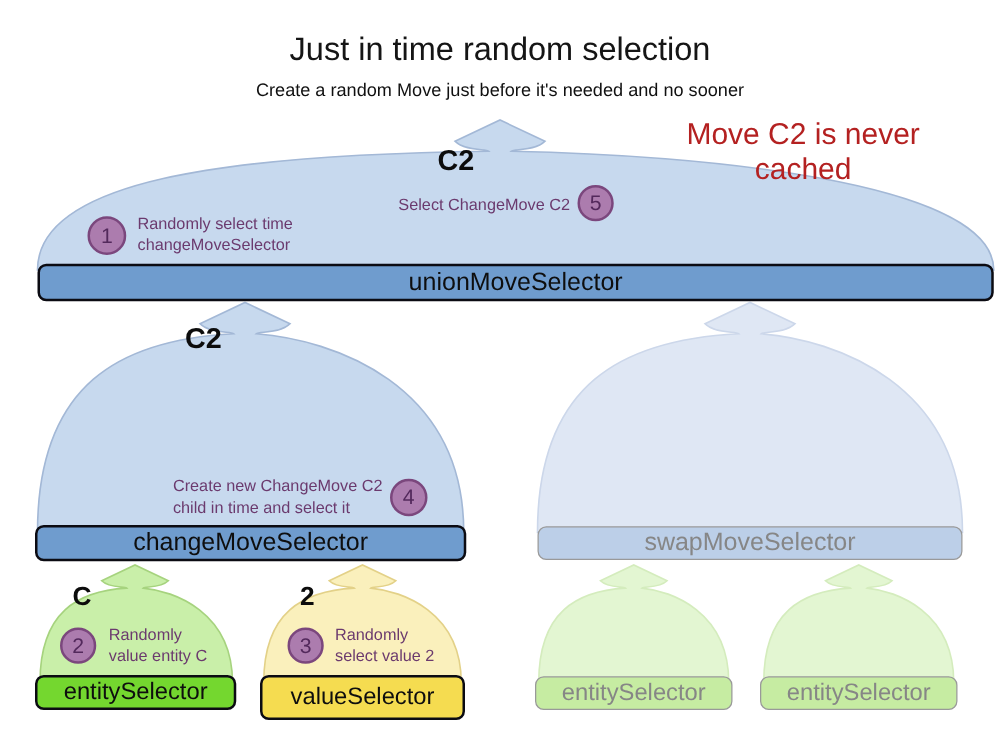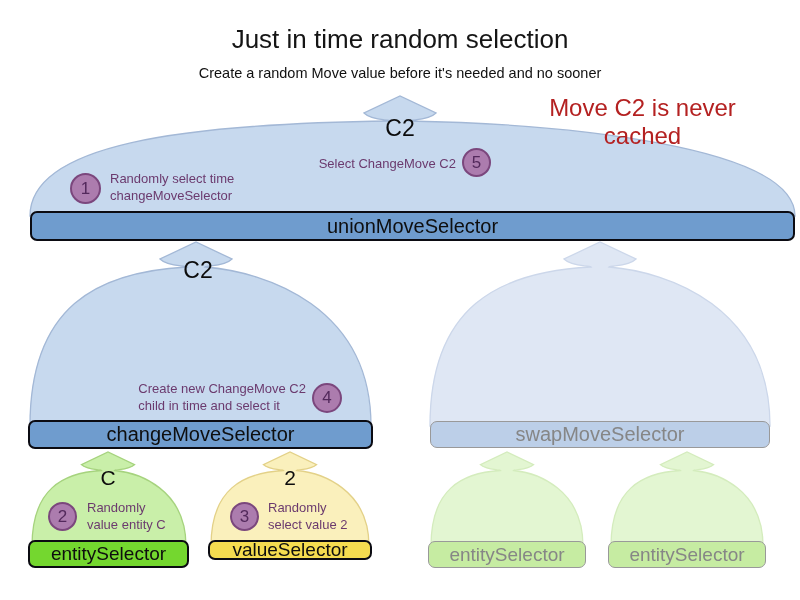--- a/index.html
+++ b/index.html
@@ -5,21 +5,21 @@
   html,body{margin:0;padding:0;background:#ffffff;}
   #stage{
     position:relative;width:800px;height:600px;overflow:hidden;background:#fff;
     font-family:"Liberation Sans","DejaVu Sans",sans-serif;
   }
   #shapes{position:absolute;left:0;top:0;width:800px;height:600px;}
   .abs{position:absolute;}
   .title{left:0;top:24px;width:800px;text-align:center;font-size:26px;color:#151515;}
   .subtitle{left:0;top:65px;width:800px;text-align:center;font-size:14.5px;color:#101010;}
   .note{left:510px;top:94px;width:265px;text-align:center;font-size:24px;color:var(--note-red,#b42121);}
-  .outlabel{width:100px;text-align:center;color:#0c0c0c;}
+  .outlabel{width:100px;text-align:left;color:#0c0c0c;font-weight:bold;}
   .out-big{font-size:23px;}
   .out-small{font-size:21px;}
   .bar{
     display:flex;align-items:center;justify-content:center;box-sizing:border-box;
     border-radius:7px;font-size:20px;color:#0e0e0e;
   }
   .bar-strong-blue{background:var(--bar-blue,#6f9cce);border:2px solid #0b0b12;}
   .bar-faded-blue{background:var(--bar-blue-faded,#bccfe8);border:1.5px solid var(--faded-border,#999);color:var(--faded-text,#868686);}
   .bar-green{background:var(--bar-green,#74d72f);border:2px solid #0b0b12;font-size:19px;}
   .bar-yellow{background:var(--bar-yellow,#f5dc50);border:2px solid #0b0b12;font-size:19px;}
@@ -46,33 +46,33 @@
       <path d="M 30 216 C 30 144.75 178 123.85 391 121 C 389 119 372 121 364 113 L 400 96 L 436 113 C 428 121 411 119 409 121 C 558 123.85 795 144.75 795 216 Z" class="dome-blue"></path>
       <path d="M 30 426 C 30 306.75 96.4 271.77 187 267 C 185 265 168 267 160 259 L 196 242 L 232 259 C 224 267 207 265 205 267 C 266 271.77 371 306.75 371 426 Z" class="dome-blue"></path>
       <path d="M 430 426 C 430 306.75 498 271.77 591 267 C 589 265 572 267 564 259 L 600 242 L 636 259 C 628 267 611 265 609 267 C 668 271.77 770 306.75 770 426 Z" class="dome-blue-faded"></path>
       <path d="M 32 546 C 32 489.375 62.400000000000006 472.765 101.34 470.5 C 99.86 469.02 87.28 470.5 81.36 464.58 L 108 452 L 134.64 464.58 C 128.72 470.5 116.14 469.02 114.66 470.5 C 139.2 472.765 186 489.375 186 546 Z" class="dome-green"></path>
       <path d="M 211 546 C 211 489.375 242.6 472.765 283.34 470.5 C 281.85999999999996 469.02 269.28000000000003 470.5 263.36 464.58 L 290 452 L 316.64 464.58 C 310.71999999999997 470.5 298.14000000000004 469.02 296.66 470.5 C 321.6 472.765 369 489.375 369 546 Z" class="dome-yellow"></path>
       <path d="M 431 546 C 431 489.375 461.4 472.765 500.34 470.5 C 498.85999999999996 469.02 486.28000000000003 470.5 480.36 464.58 L 507 452 L 533.64 464.58 C 527.72 470.5 515.14 469.02 513.66 470.5 C 537.4 472.765 583 489.375 583 546 Z" class="dome-green-faded"></path>
       <path d="M 611 546 C 611 489.375 641.4 472.765 680.34 470.5 C 678.86 469.02 666.28 470.5 660.36 464.58 L 687 452 L 713.64 464.58 C 707.72 470.5 695.14 469.02 693.66 470.5 C 717.4 472.765 763 489.375 763 546 Z" class="dome-green-faded"></path>
     </svg>
 
   <div class="abs title">Just in time random selection</div>
-  <div class="abs subtitle">Create a random Move value before it's needed and no sooner</div>
+  <div class="abs subtitle">Create a random Move just before it's needed and no sooner</div>
   <div class="abs note">Move C2 is never cached</div>
 
   <div class="abs outlabel out-big" style="left:350px;top:115px;">C2</div>
   <div class="abs outlabel out-big" style="left:148px;top:257px;">C2</div>
   <div class="abs outlabel out-small" style="left:58px;top:466px;">C</div>
   <div class="abs outlabel out-small" style="left:240px;top:466px;">2</div>
 
   <div class="abs bar bar-strong-blue" style="left:30px;top:211px;width:765px;height:30px;">unionMoveSelector</div>
   <div class="abs bar bar-strong-blue" style="left:28px;top:420px;width:345px;height:29px;">changeMoveSelector</div>
   <div class="abs bar bar-faded-blue" style="left:430px;top:421px;width:340px;height:27px;">swapMoveSelector</div>
   <div class="abs bar bar-green" style="left:28px;top:540px;width:161px;height:28px;">entitySelector</div>
-  <div class="abs bar bar-yellow" style="left:208px;top:540px;width:164px;height:20px;">valueSelector</div>
+  <div class="abs bar bar-yellow" style="left:208px;top:540px;width:164px;height:36px;">valueSelector</div>
   <div class="abs bar bar-faded-green" style="left:428px;top:541px;width:158px;height:27px;">entitySelector</div>
   <div class="abs bar bar-faded-green" style="left:608px;top:541px;width:158px;height:27px;">entitySelector</div>
 
   <div class="abs stepcircle" style="left:70px;top:173px;width:31px;height:31px;">1</div>
   <div class="abs stepcircle" style="left:48px;top:502px;width:29px;height:29px;">2</div>
   <div class="abs stepcircle" style="left:230px;top:502px;width:29px;height:29px;">3</div>
   <div class="abs stepcircle" style="left:312px;top:383px;width:30px;height:30px;">4</div>
   <div class="abs stepcircle" style="left:462px;top:148px;width:29px;height:29px;">5</div>
 
   <div class="abs anno" style="left:110px;top:170px;">

